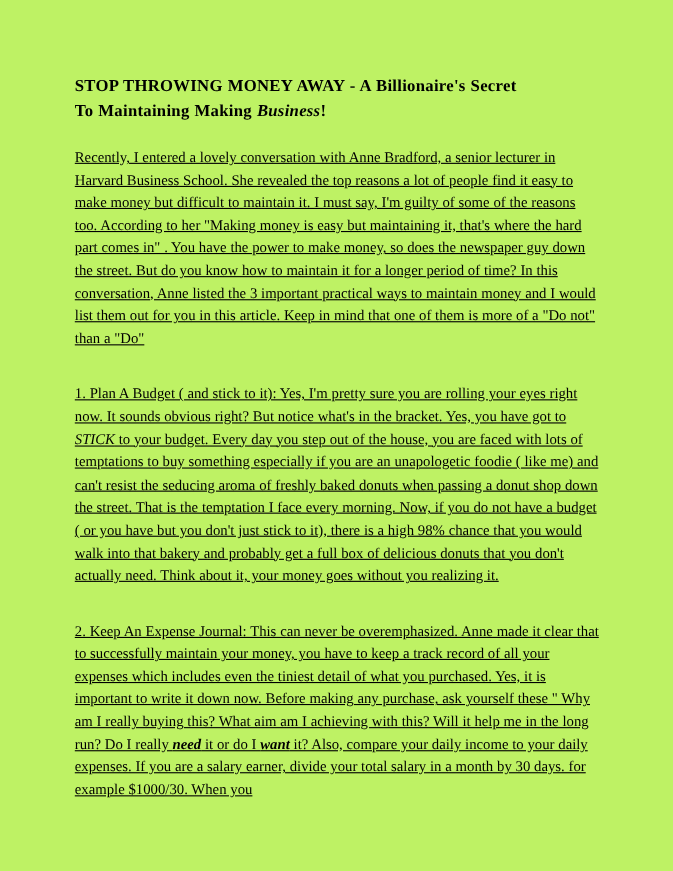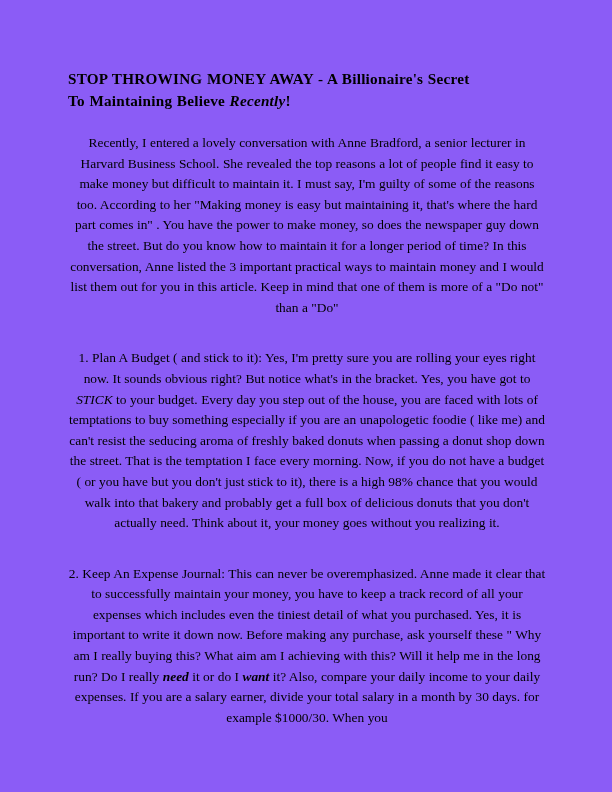--- a/index.html
+++ b/index.html
@@ -12,62 +12,63 @@
     height: 792px;
     overflow: hidden;
     font-family: "Liberation Serif", "DejaVu Serif", serif;
     color: #000000;
     -webkit-font-smoothing: antialiased;
   }
   .page {
     position: relative;
     width: 612px;
     height: 792px;
-    background: #8b5cf6;
+    background: #bef264;
     box-sizing: border-box;
     padding: 68px 66px 20px 68px;
   }
   .doc-title {
     font-size: 15.2px;
     font-weight: bold;
     line-height: 21.5px;
     letter-spacing: 0.25px;
     margin: 0 0 22px 0;
     word-spacing: 0.5px;
   }
   .doc-title em {
     font-style: italic;
     font-weight: bold;
   }
   .para {
     font-size: 13.4px;
     line-height: 20.6px;
     margin: 0 0 20px 0;
-    text-align: center;
+    text-align: left;
     word-spacing: 0.1px;
+    text-decoration: underline;
   }
   .para.gap-lg {
     margin-bottom: 30px;
   }
   .para em.italic {
     font-style: italic;
   }
   .para strong.bolditalic {
     font-style: italic;
     font-weight: bold;
   }
 </style>
 </head>
 <body>
 
 <div class="page">
 
   <h1 class="doc-title">
     <span>STOP THROWING MONEY AWAY - A Billionaire's Secret</span><br>
-    <span>To Maintaining Believe </span><em>Recently</em><span>!</span>
+    <span>To Maintaining Making </span><em>Business</em><span>!</span>
   </h1>
 
   <p class="para gap-lg">
     <span>Recently, I entered a lovely conversation with Anne Bradford, a senior lecturer in Harvard Business School. She revealed the top reasons a lot of people find it easy to make money but difficult to maintain it. I must say, I'm guilty of some of the reasons too. According to her  "Making money is easy but maintaining it, that's where the hard part comes in" . You have the power to make money, so does the newspaper guy down the street. But do you know how to maintain it for a longer period of time? In this conversation, Anne listed the 3 important practical ways to maintain money and I would list them out for you in this article. Keep in mind that one of them is more of a "Do not" than a "Do"</span>
   </p>
 
   <p class="para gap-lg">
     <span>1. Plan A Budget ( and stick to it): Yes, I'm pretty sure you are rolling your eyes right now. It sounds obvious right? But notice what's in the bracket. Yes, you have got to </span><em class="italic">STICK</em><span>  to your budget. Every day you step out of the house, you are faced with lots of temptations to buy something especially if you are an unapologetic foodie ( like me) and can't resist the seducing aroma of freshly baked donuts when passing a donut shop down the street. That is the temptation I face every morning. Now, if you do not have a budget ( or you have but you don't just stick to it), there is a high 98% chance that you would walk into that bakery and probably get a full box of delicious donuts that you don't actually need. Think about it, your money goes without you realizing it.</span>
   </p>
 

